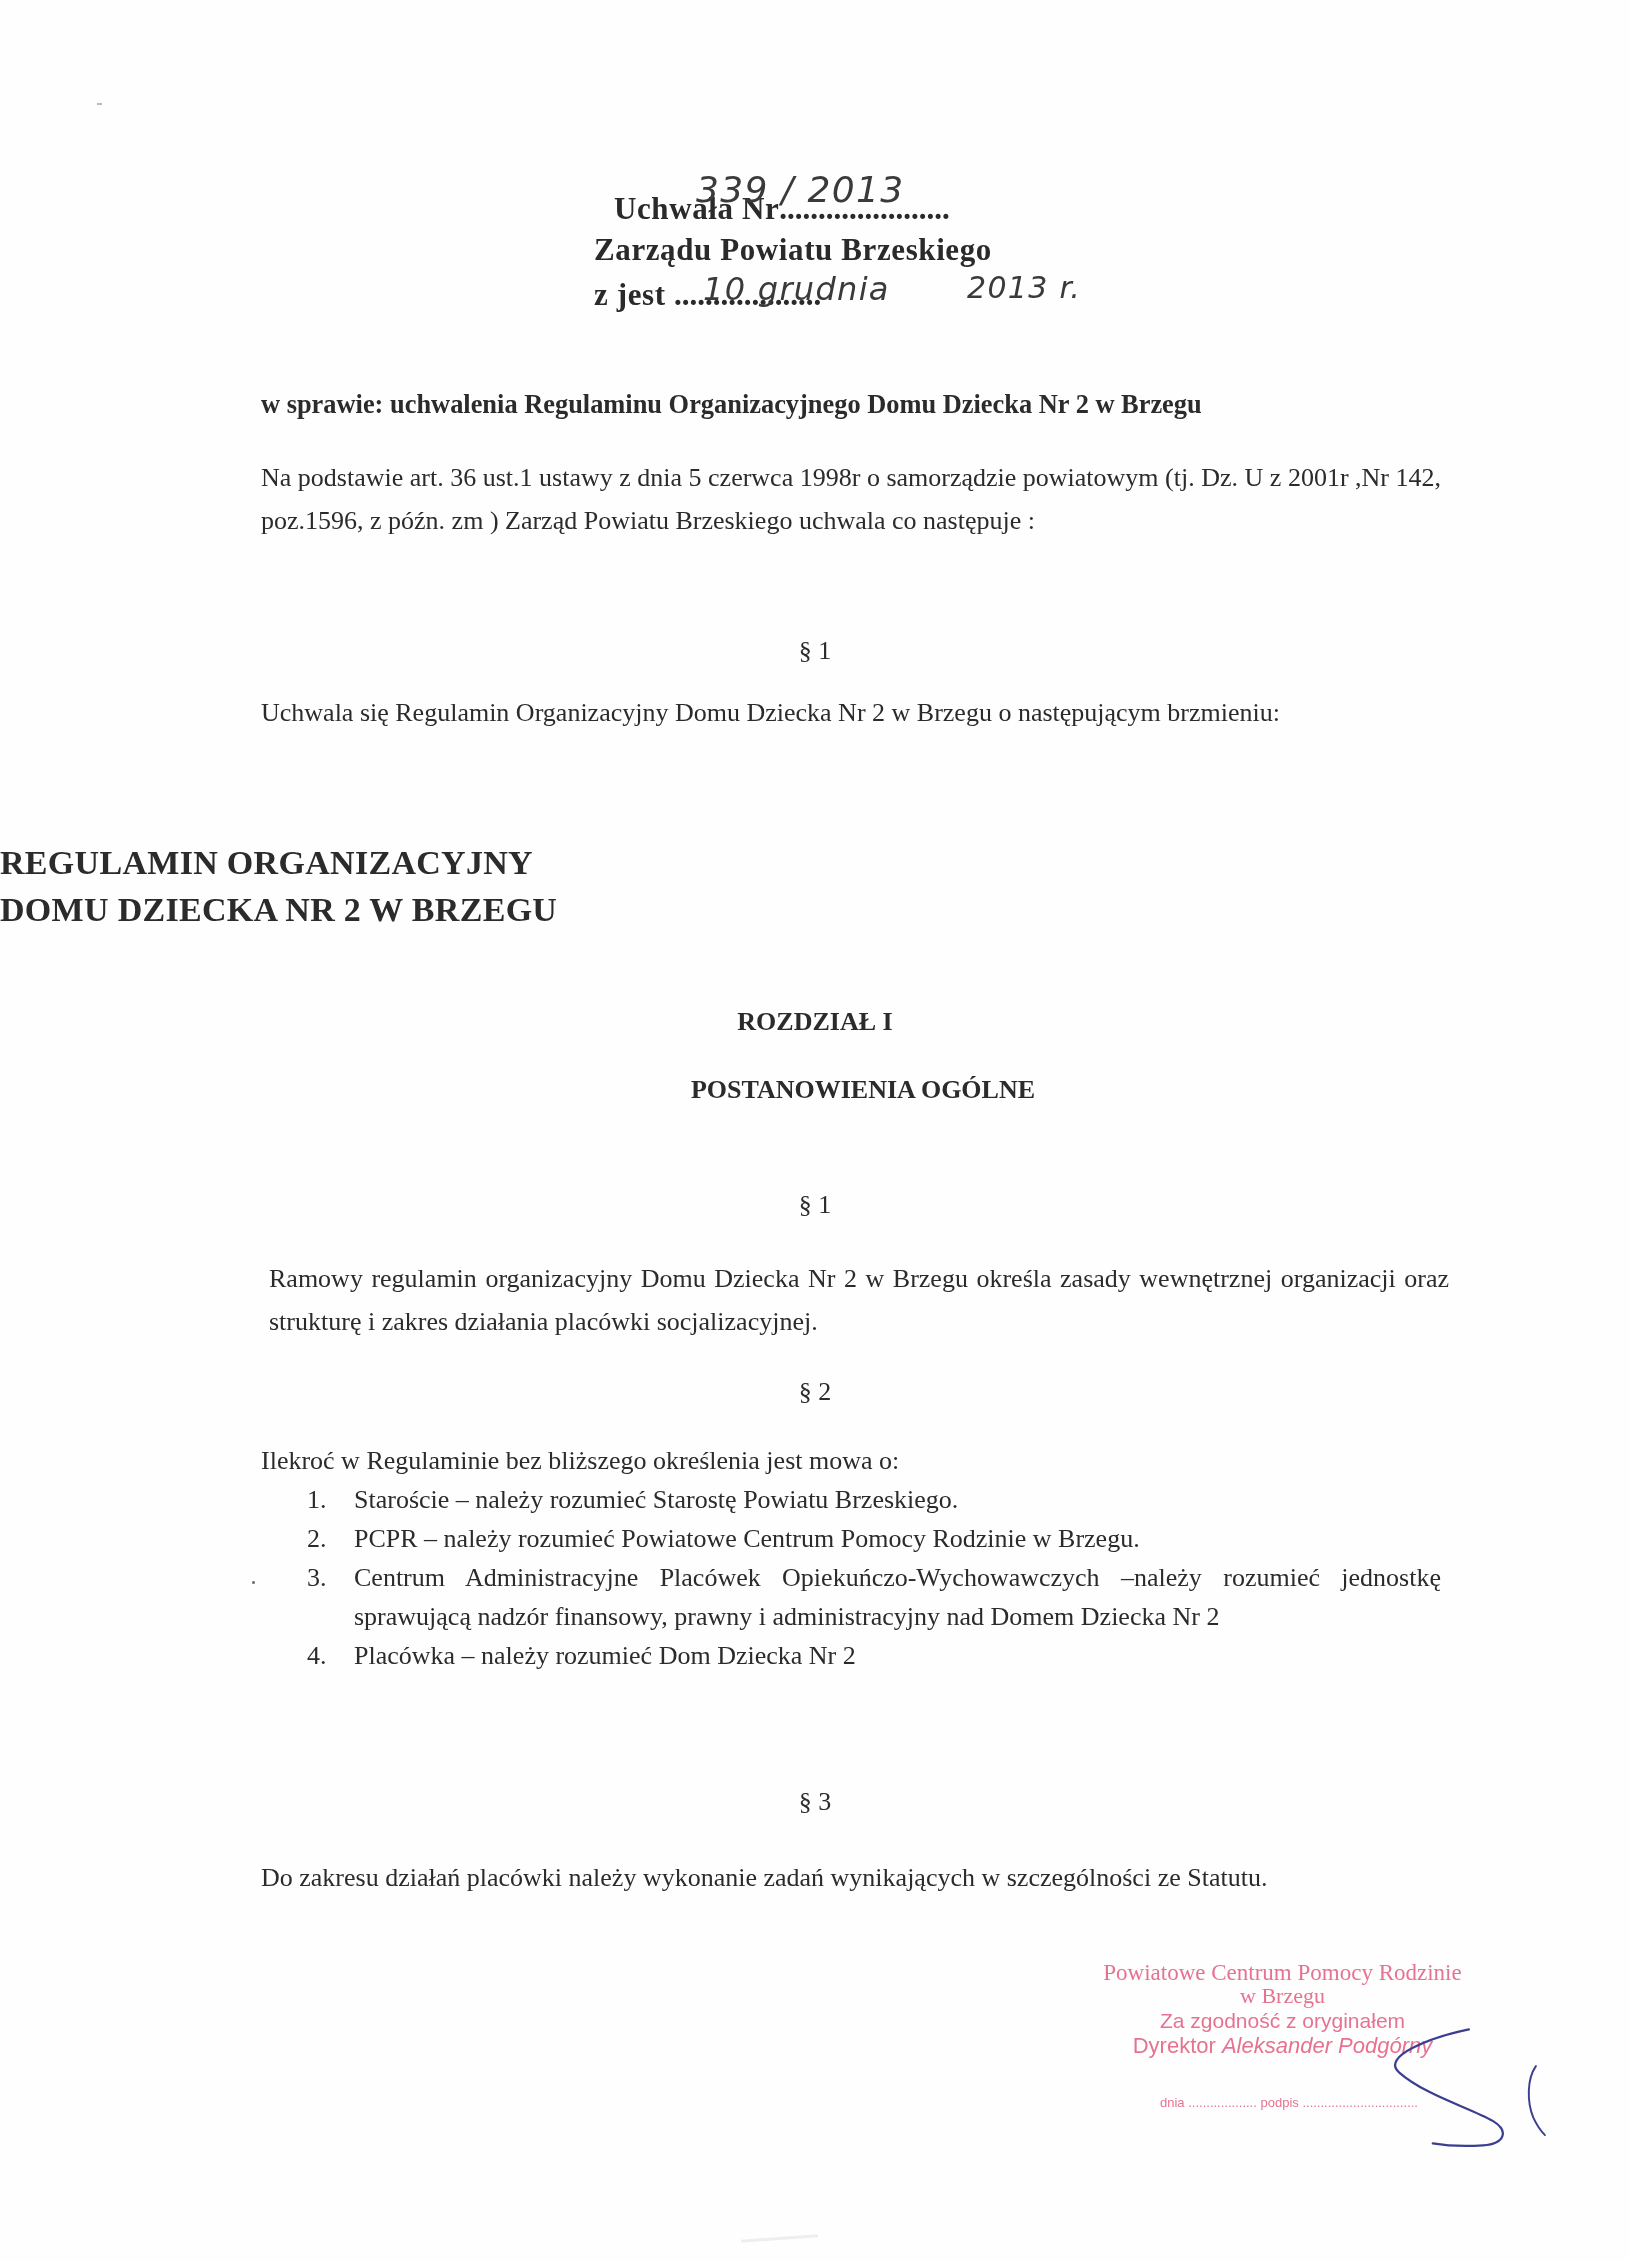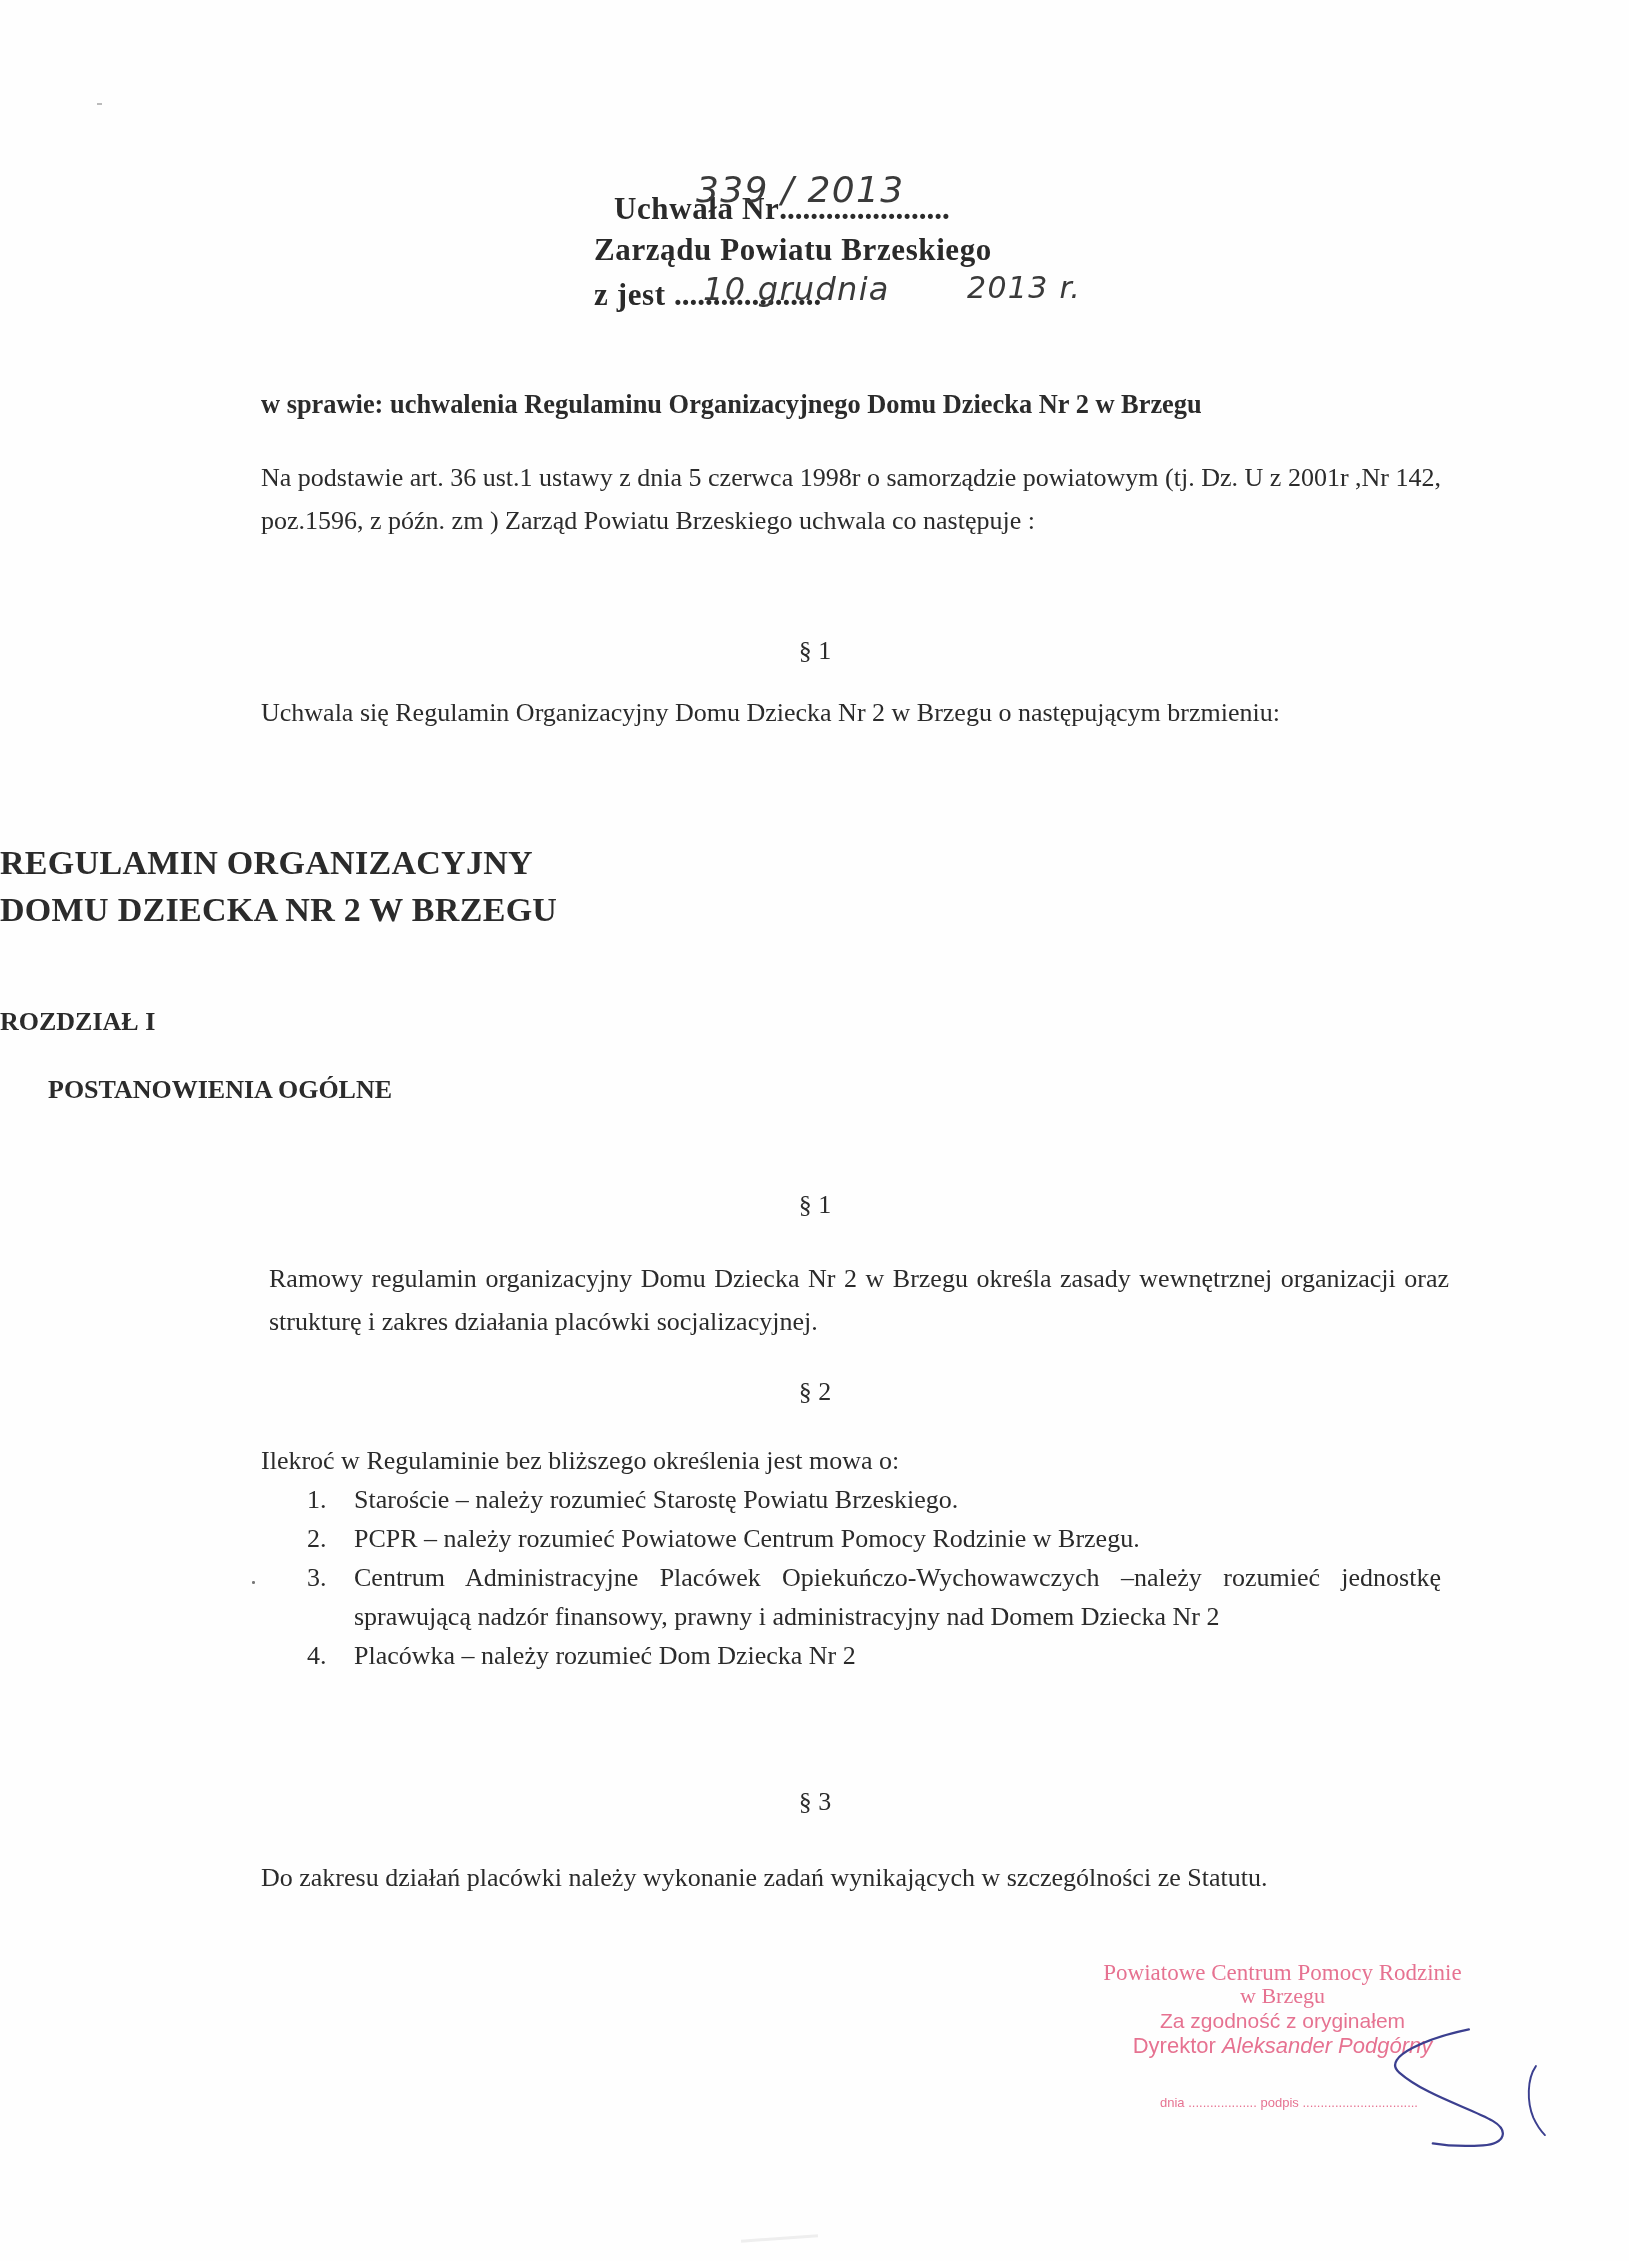--- a/index.html
+++ b/index.html
@@ -8,21 +8,21 @@
   .page { position: absolute; left: 0; top: 0; width: 1630px; height: 2261px; background: #fefefe; }
   .abs { position: absolute; }
   .header-line { font-weight: bold; font-size: 31px; letter-spacing: 0.6px; white-space: nowrap; color: #2a2a2a; }
   .dots { letter-spacing: 0px; }
   .hand { font-family: "DejaVu Sans", sans-serif; font-weight: normal; color: #3a3a3a; font-style: italic;
           font-size: 36px; letter-spacing: 1.3px; }
   .subject { font-weight: bold; font-size: 26.4px; white-space: nowrap; }
   .body-text { font-size: 26px; line-height: 43px; text-align: justify; text-align-last: left; }
   .para-sign { font-size: 26px; text-align: center; width: 100%; }
   .title-big { font-weight: bold; font-size: 34px; text-align: left; width: 100%; line-height: 50px; letter-spacing: 0.3px; }
-  .chapter { font-weight: bold; font-size: 26px; width: 100%; }
+  .chapter { font-weight: bold; font-size: 26px; text-align: center; width: 100%; }
   ol.defs { margin: 0; padding: 0; list-style: none; }
   ol.defs li { position: relative; padding-left: 93px; font-size: 26px; line-height: 39px; text-align: justify; text-align-last: left; }
   ol.defs li .num { position: absolute; left: 46px; top: 0; }
   .stamp { color: #e25a7e; font-family: "Liberation Sans", sans-serif; text-align: center; opacity: 0.85; }
   .stamp .l1 { font-family: "Liberation Serif", serif; font-size: 23px; white-space: nowrap; }
   .stamp .l2 { font-family: "Liberation Serif", serif; font-size: 22px; }
   .stamp .l3 { font-size: 21px; }
   .stamp .l4 { font-size: 22px; white-space: nowrap; }
   .stamp .l4 .nm { font-family: Liberation Sans, sans-serif; font-style: italic; font-size: 22px; }
   .stamp .l5 { font-size: 13px; white-space: nowrap; text-align: center; }

